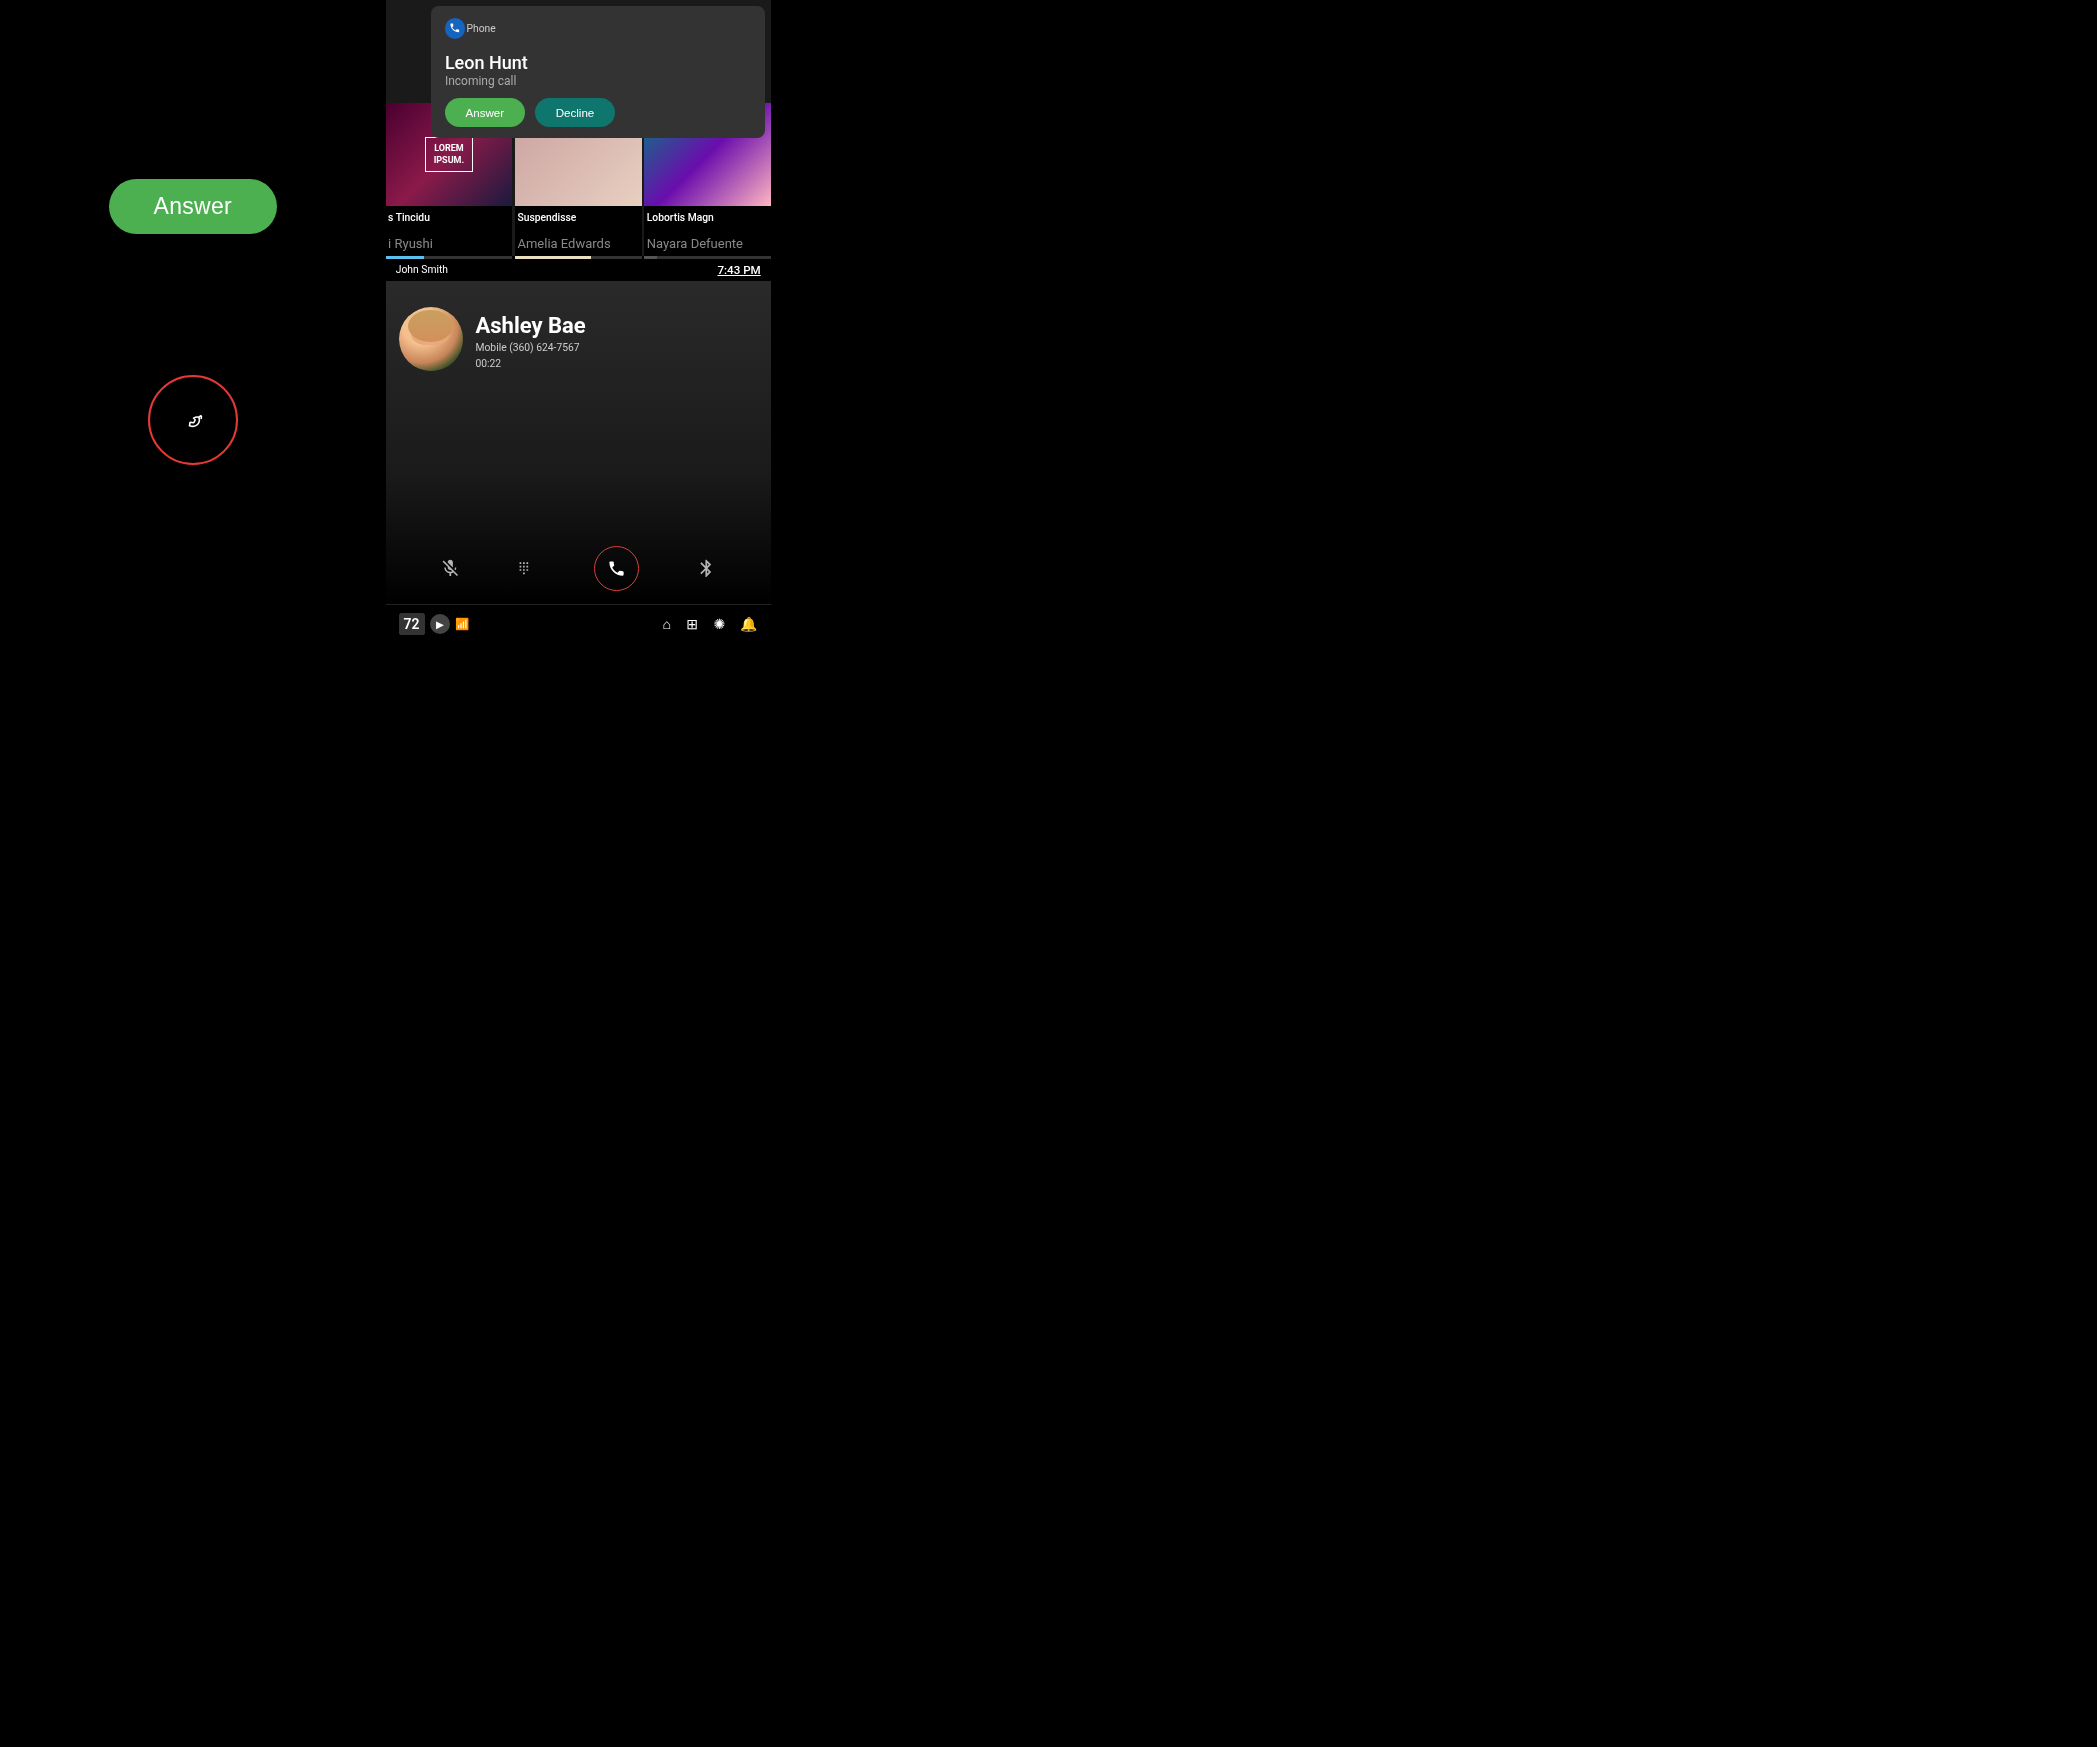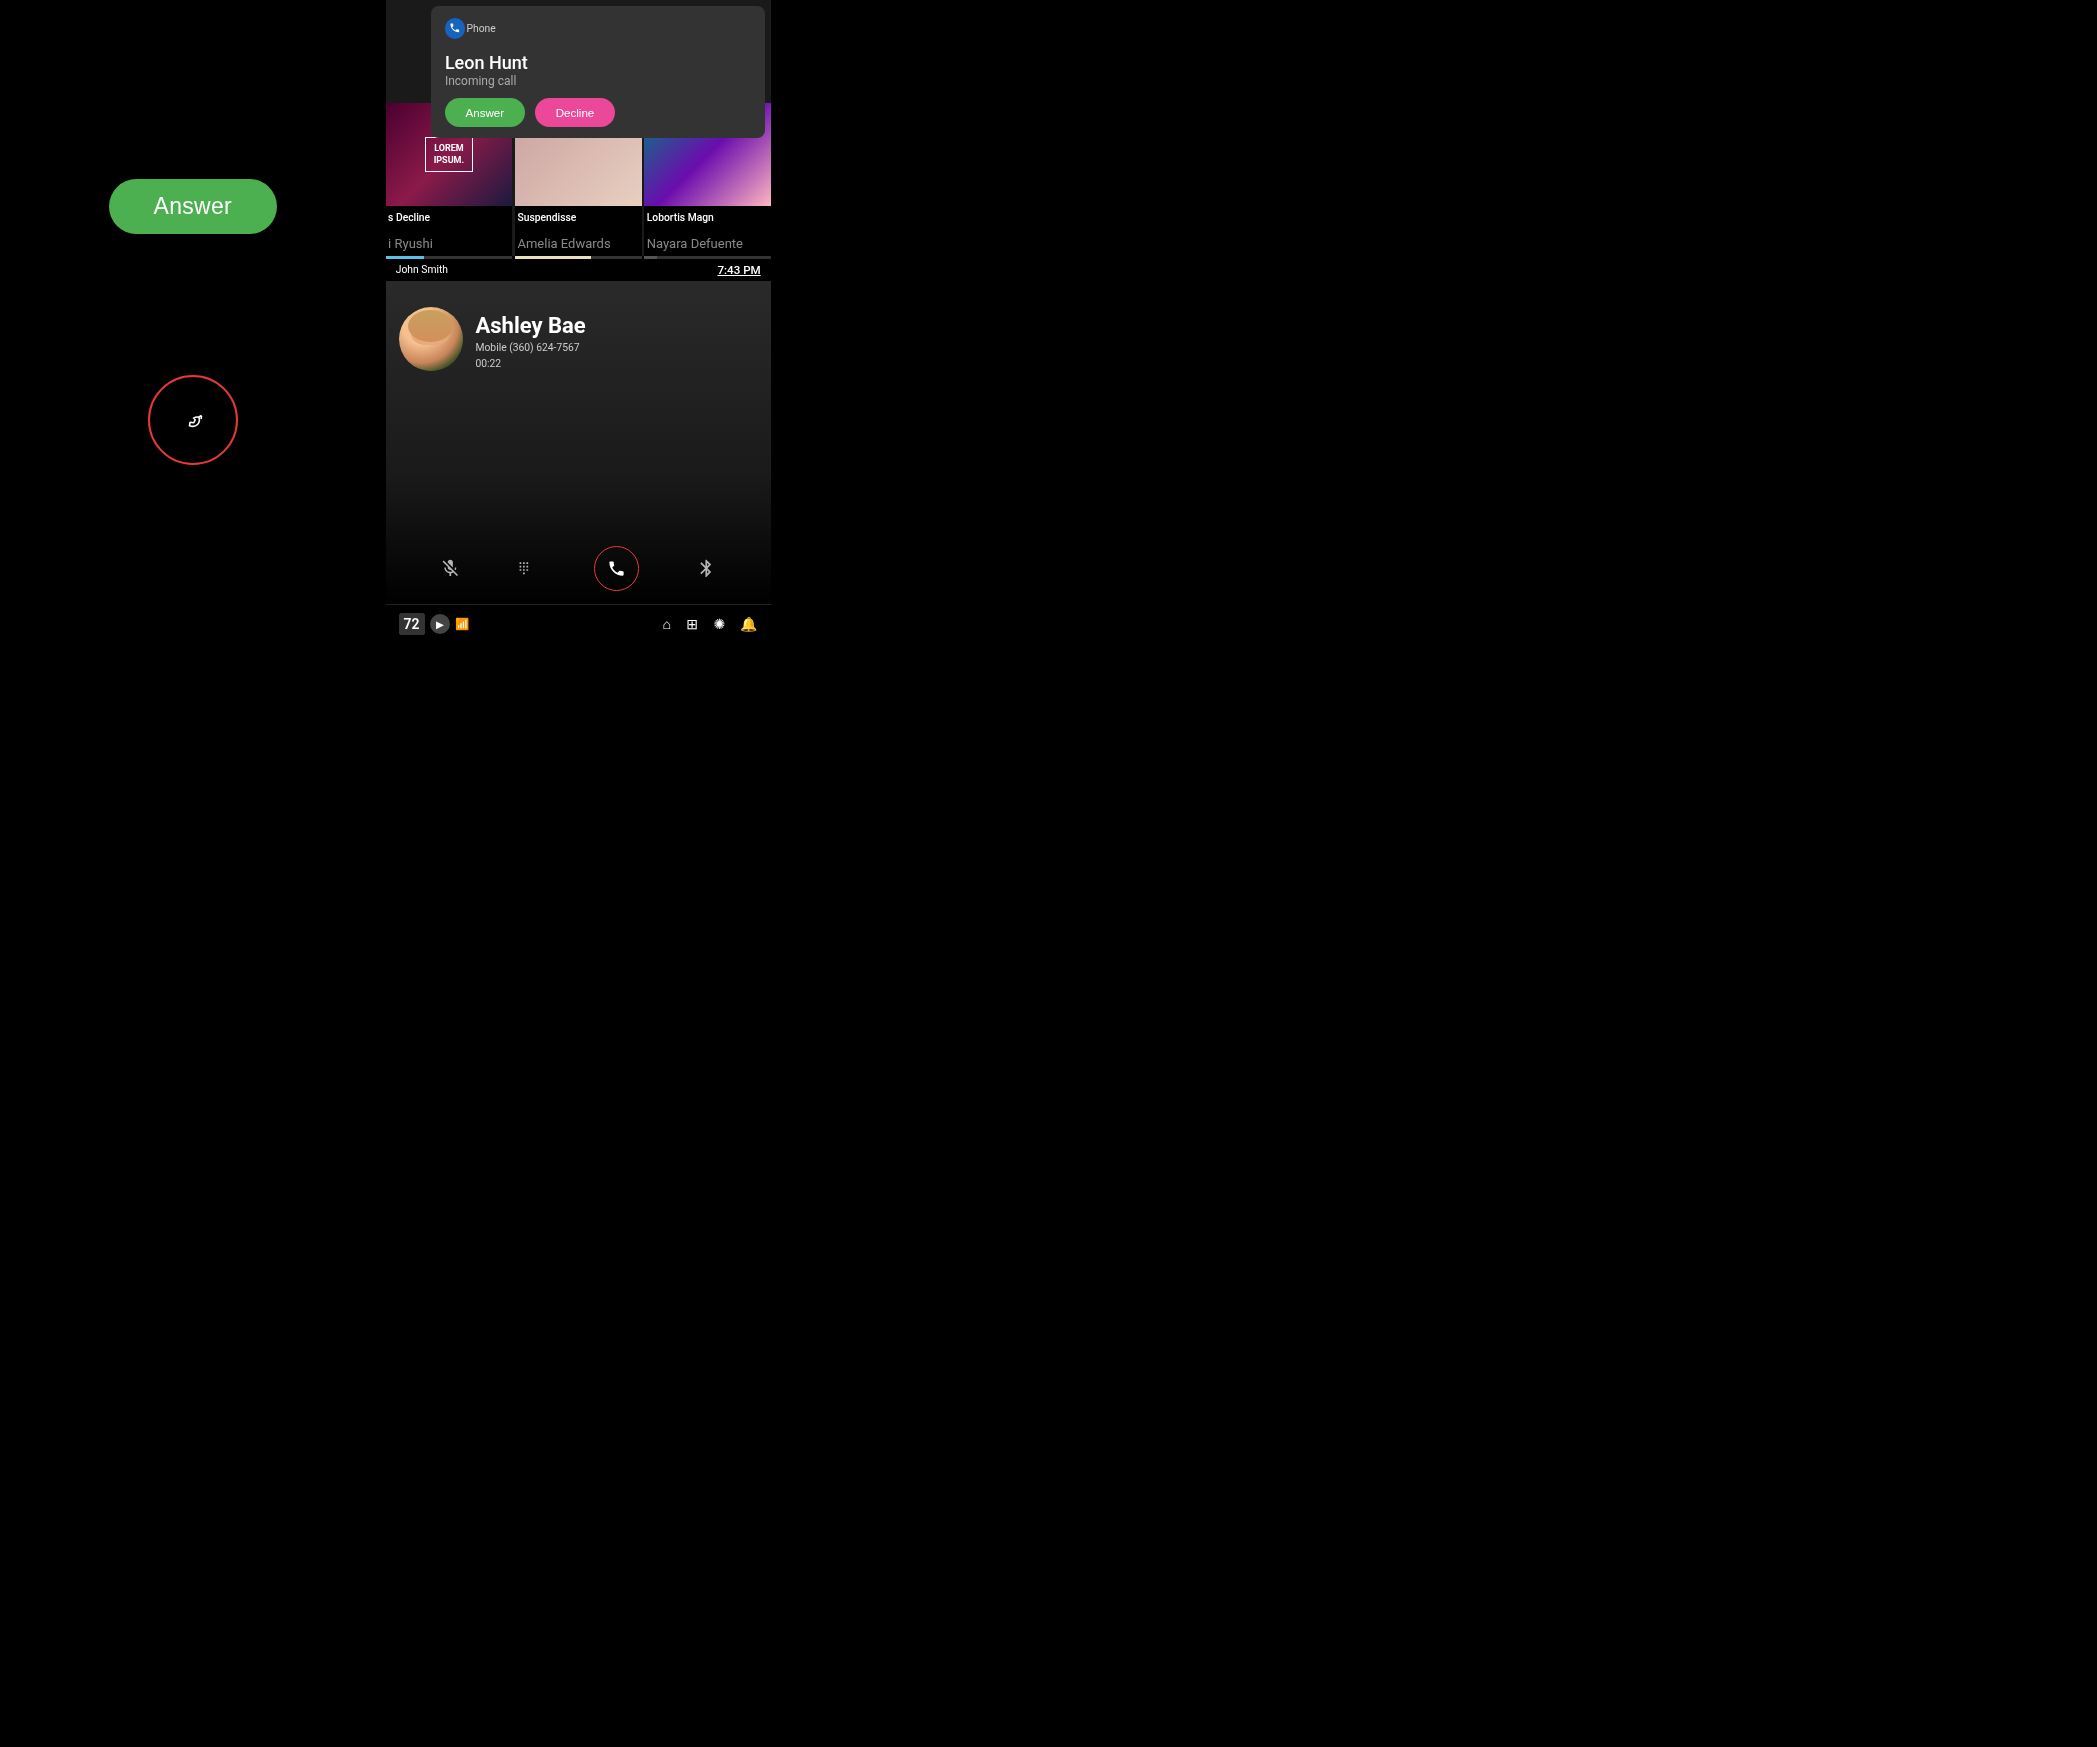--- a/index.html
+++ b/index.html
@@ -129,21 +129,21 @@
       color: #fff;
       border: none;
       border-radius: 32px;
       padding: 7.7px 20.6px;
       font-size: 11.6px;
       font-weight: 500;
       cursor: pointer;
     }
 
     .notif-decline-btn {
-      background: #ec4899;
+      background: #0f766e;
       color: #fff;
       border: none;
       border-radius: 32px;
       padding: 7.7px 20.6px;
       font-size: 11.6px;
       font-weight: 500;
       cursor: pointer;
     }
 
     
@@ -430,21 +430,21 @@
     </div>
   </div>
 
   <div class="cards-area">
 
     <div class="card">
       <div class="card-thumb-1">
         <div class="lorem-ipsum-text">LOREM<br>IPSUM.</div>
       </div>
       <div class="card-info">
-        <div class="card-title">s Decline</div>
+        <div class="card-title">s Tincidu</div>
         <div class="card-subtitle">i Ryushi</div>
       </div>
     </div>
 
     <div class="card">
       <div class="card-thumb-3"></div>
       <div class="card-info">
         <div class="card-title">Suspendisse</div>
         <div class="card-subtitle">Amelia Edwards</div>
       </div>

